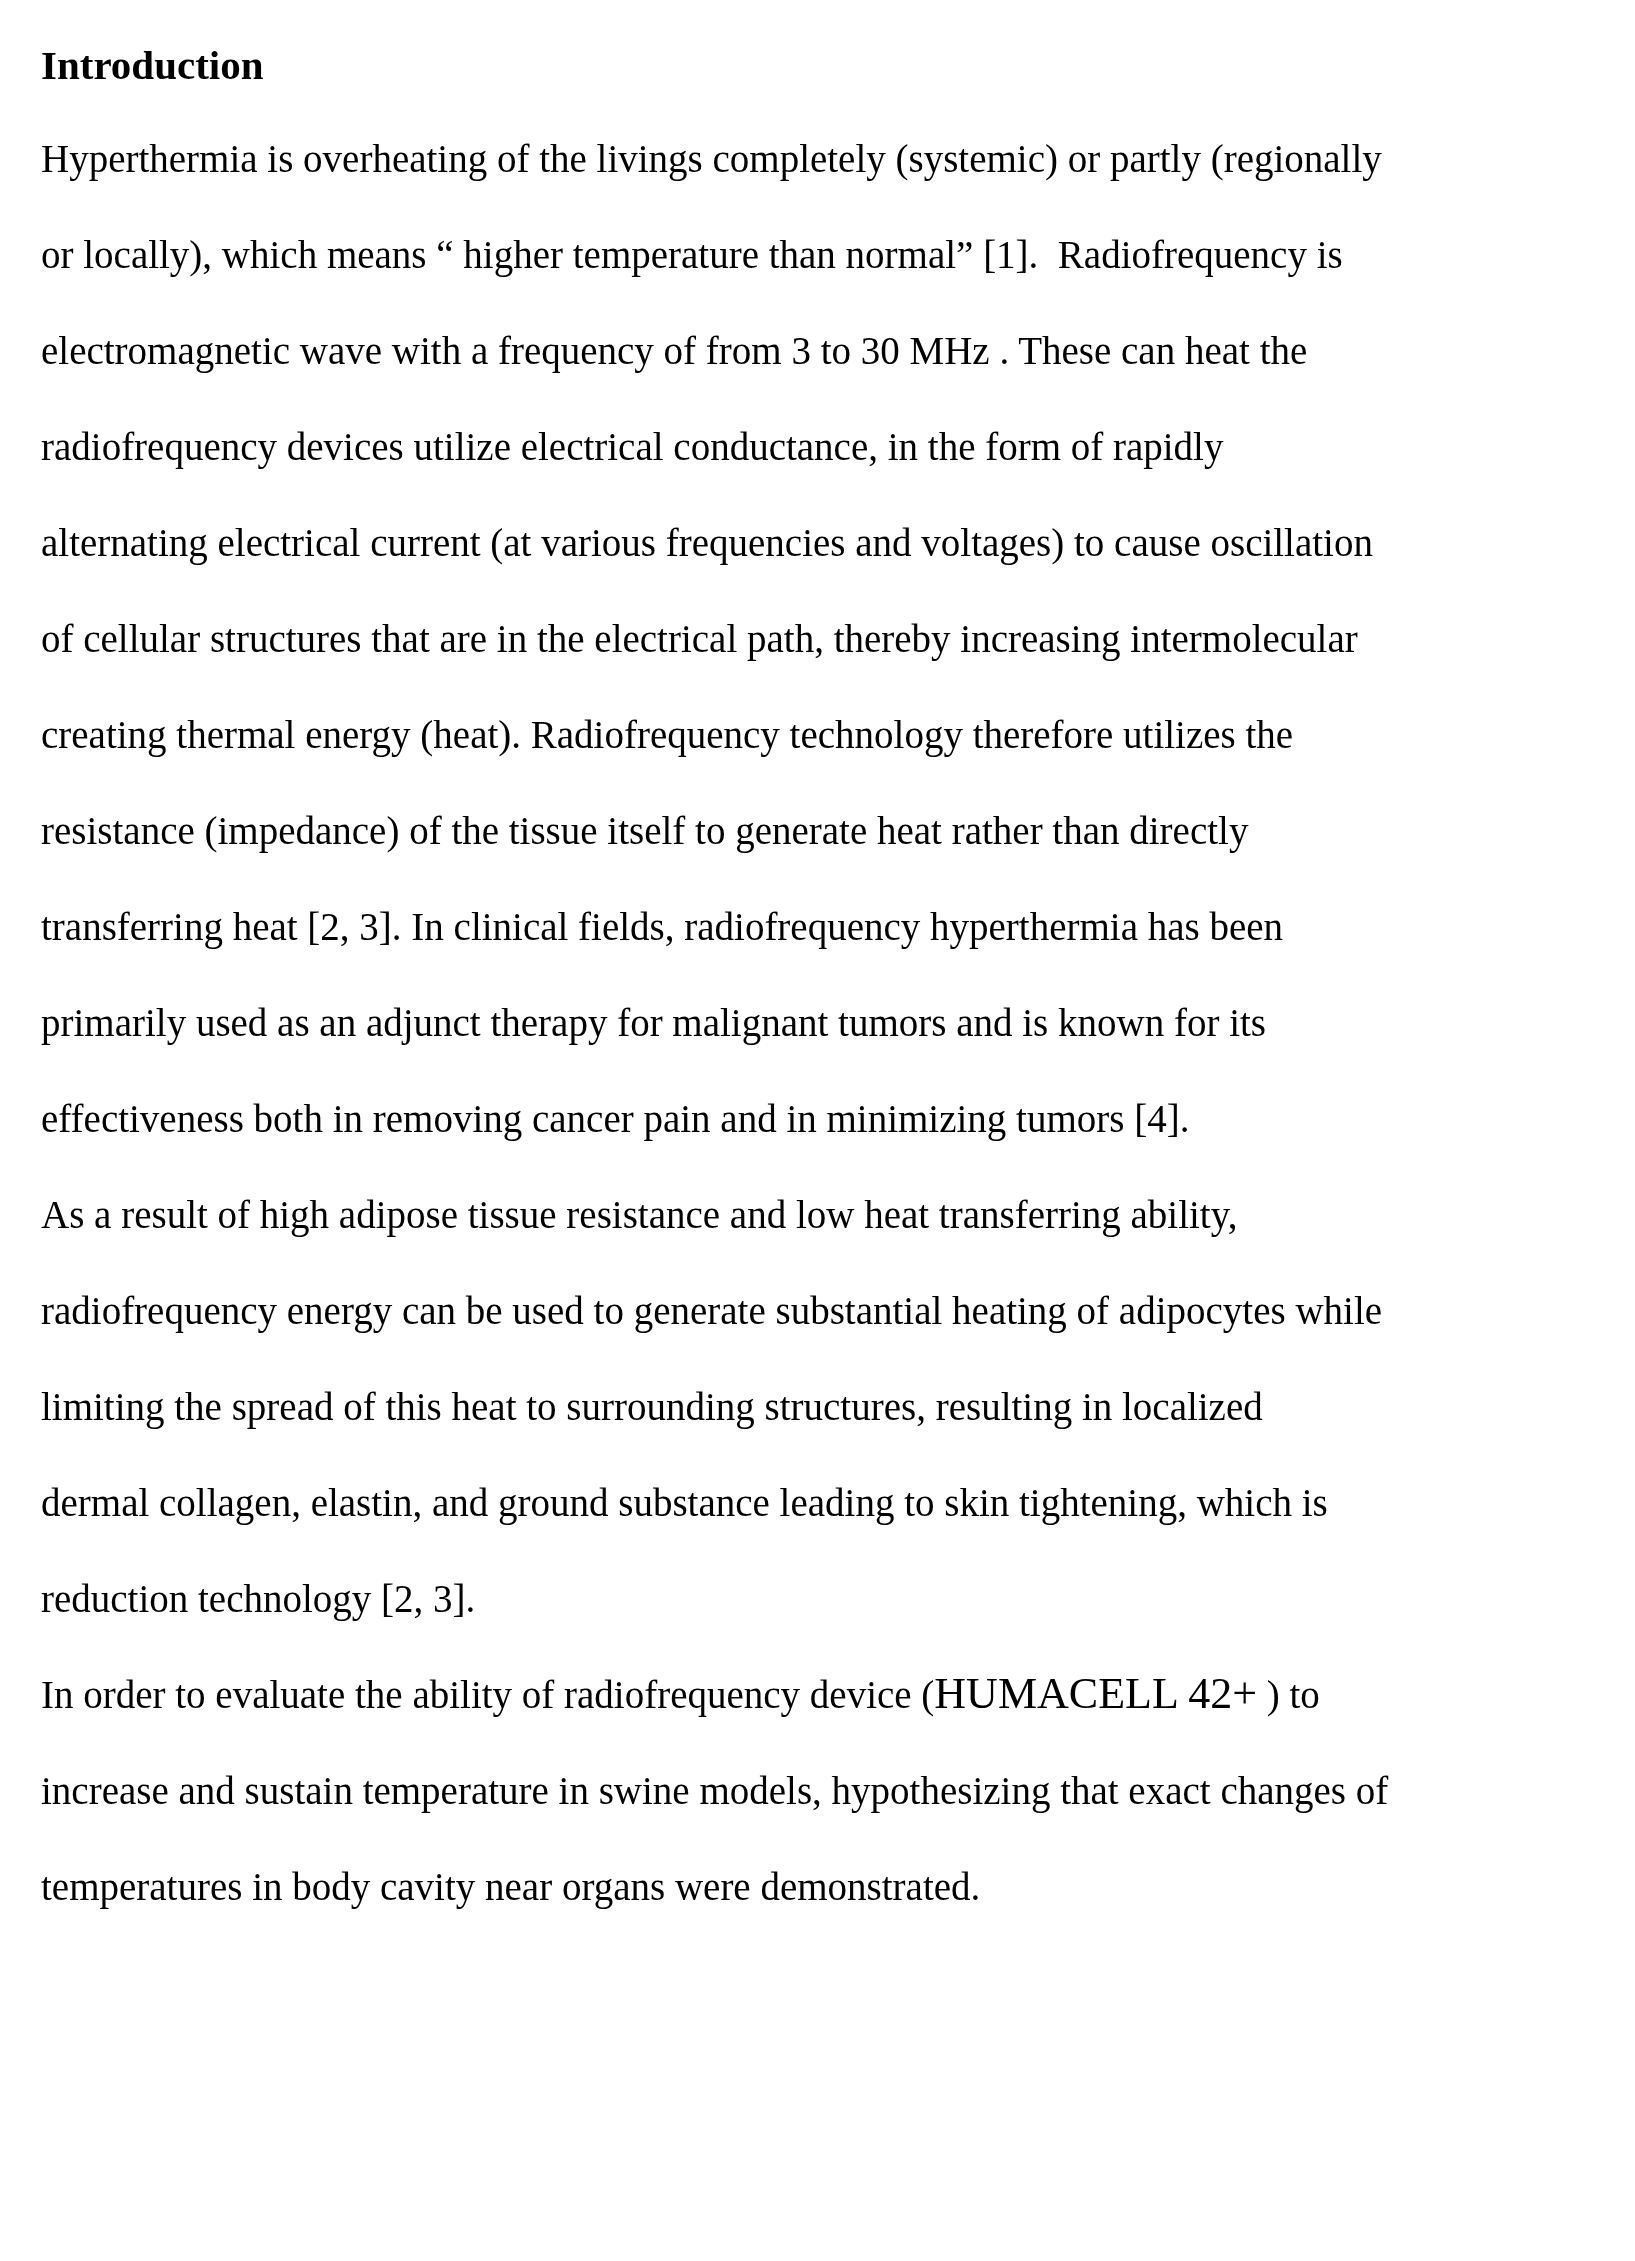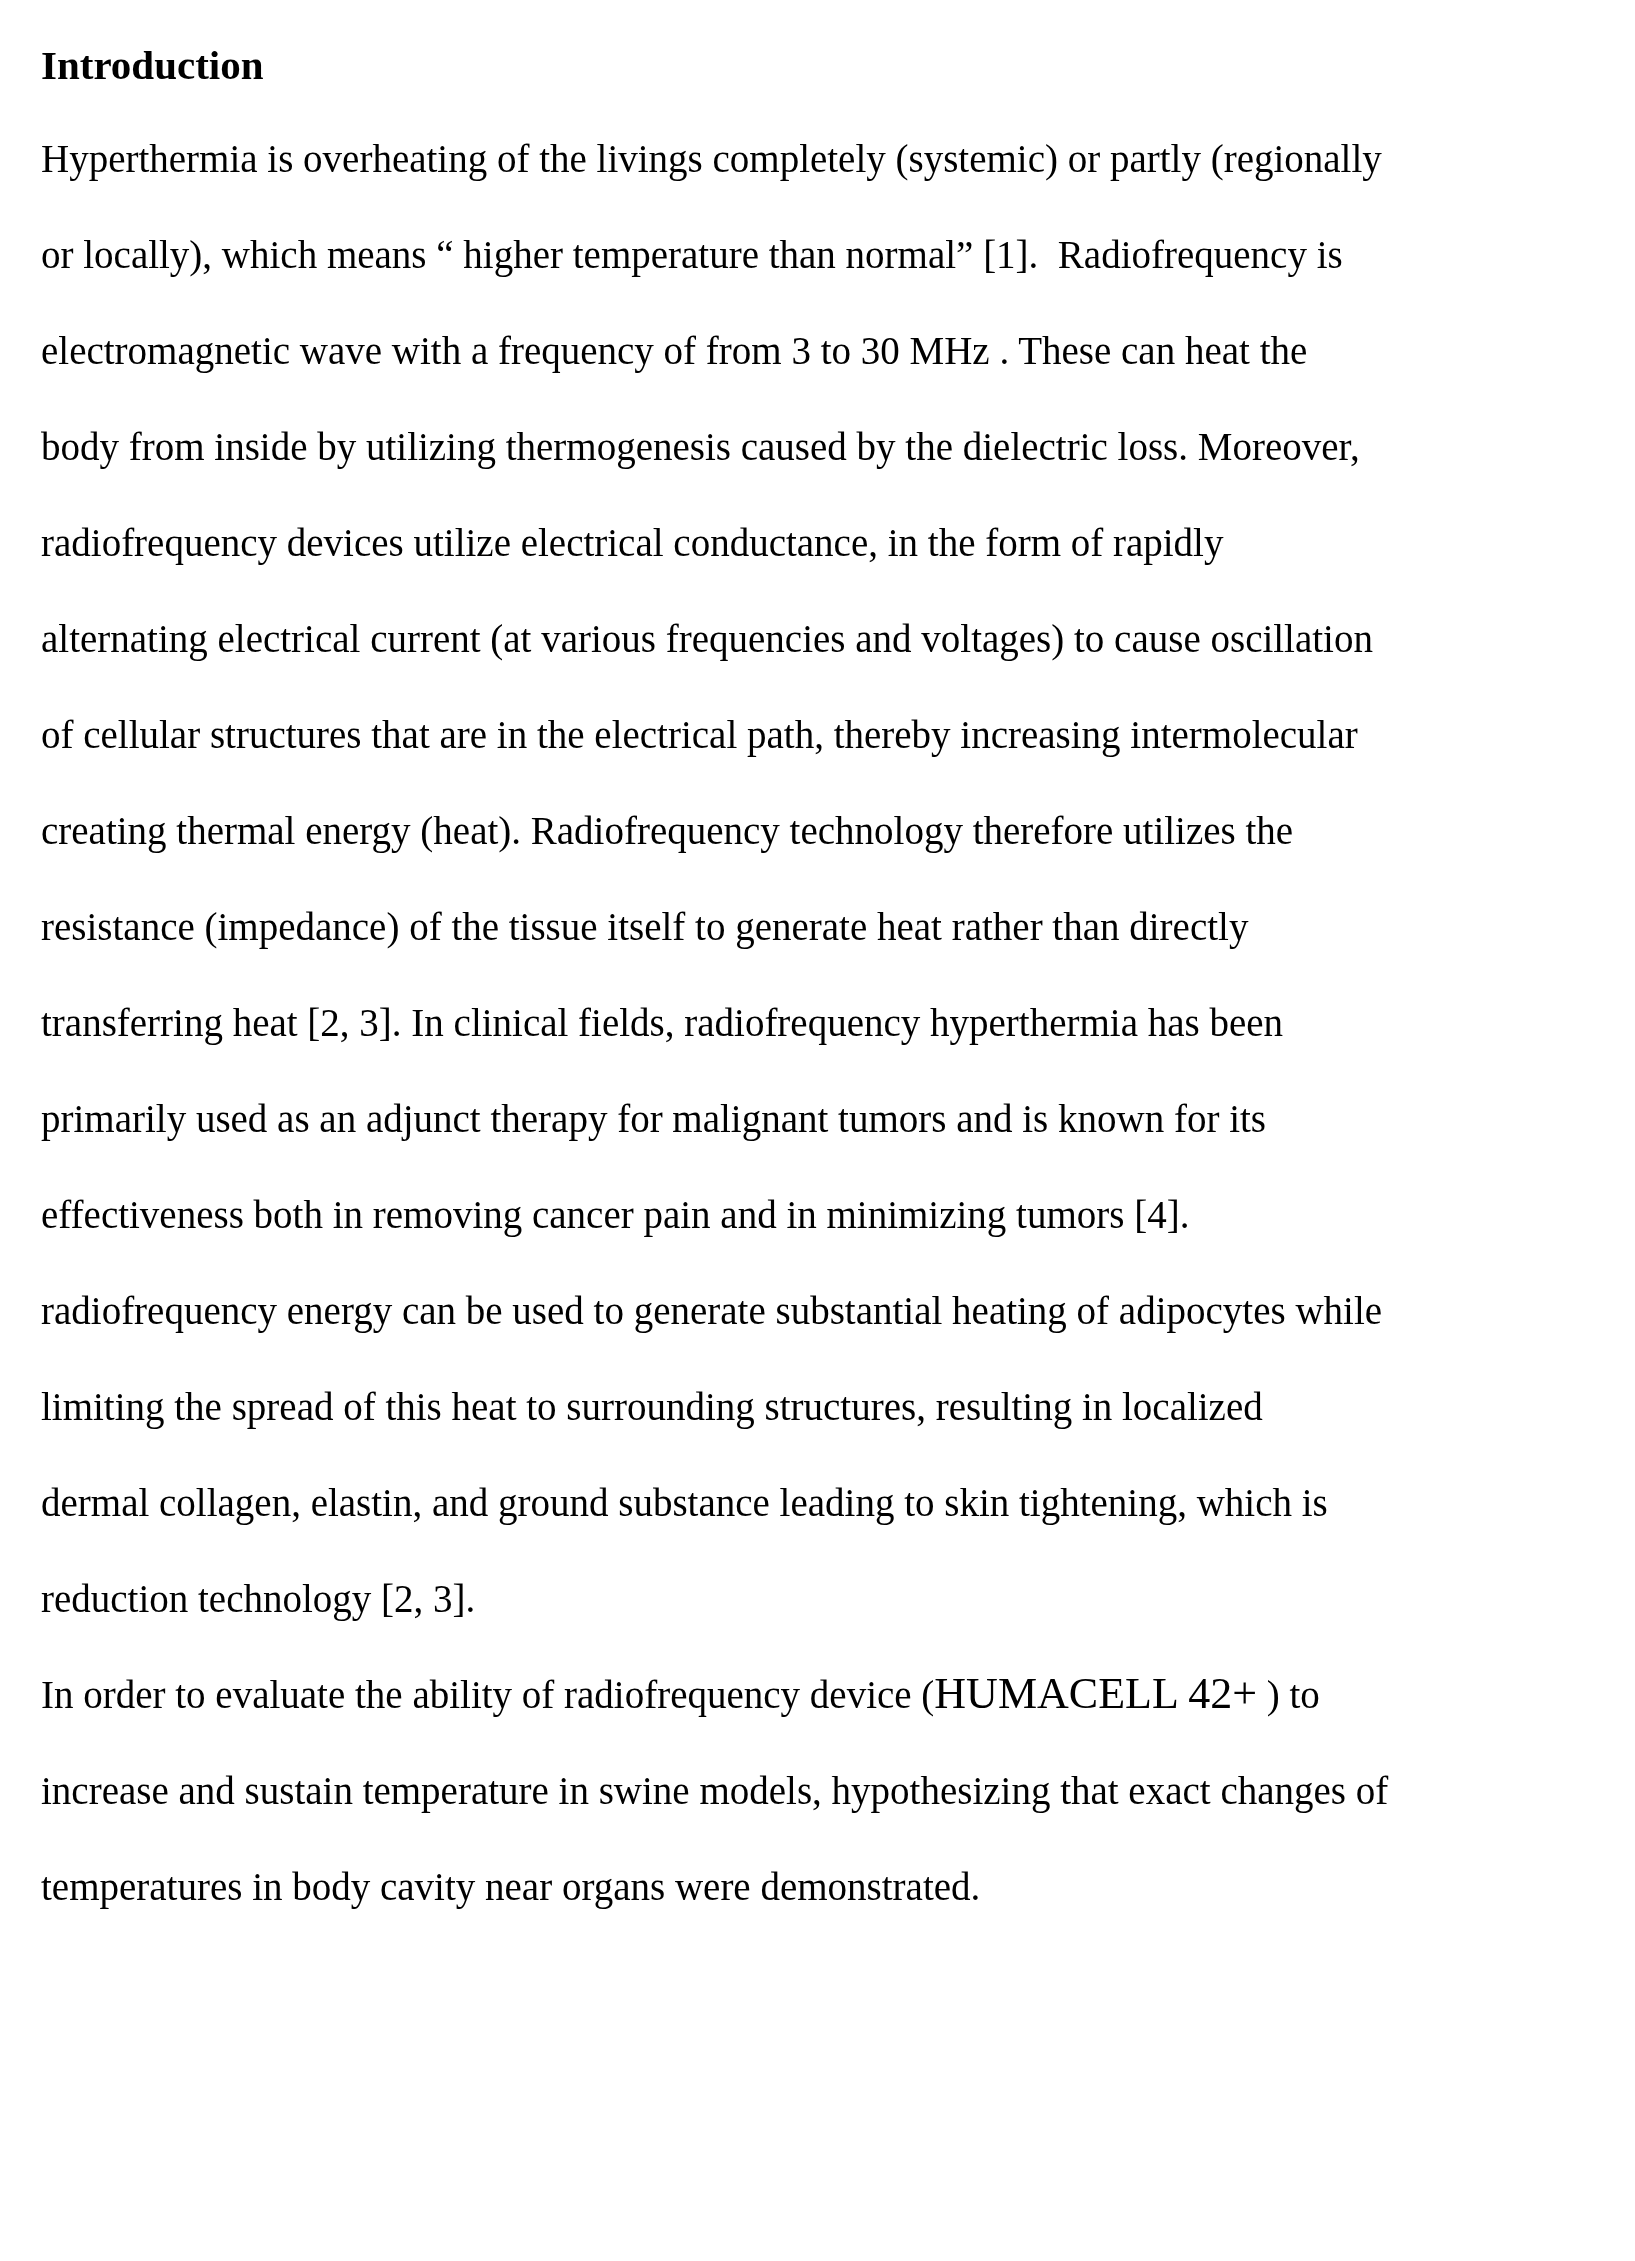--- a/index.html
+++ b/index.html
@@ -49,30 +49,30 @@
 
 <div class="page">
 
   <div class="heading">Introduction</div>
 
   <div class="body-text">
 
     <div class="line">Hyperthermia is overheating of the livings completely (systemic) or partly (regionally</div>
     <div class="line">or locally), which means “ higher temperature than normal” [1].  Radiofrequency is</div>
     <div class="line">electromagnetic wave with a frequency of from 3 to 30 MHz . These can heat the</div>
-    <div class="line">body from inside by utilizing thermogenesis caused by the dielectric loss. Moreover,</div>
     <div class="line">radiofrequency devices utilize electrical conductance, in the form of rapidly</div>
     <div class="line">alternating electrical current (at various frequencies and voltages) to cause oscillation</div>
     <div class="line">of cellular structures that are in the electrical path, thereby increasing intermolecular</div>
     <div class="line">creating thermal energy (heat). Radiofrequency technology therefore utilizes the</div>
     <div class="line">resistance (impedance) of the tissue itself to generate heat rather than directly</div>
     <div class="line">transferring heat [2, 3]. In clinical fields, radiofrequency hyperthermia has been</div>
     <div class="line">primarily used as an adjunct therapy for malignant tumors and is known for its</div>
     <div class="line">effectiveness both in removing cancer pain and in minimizing tumors [4].</div>
 
+    <div class="line">As a result of high adipose tissue resistance and low heat transferring ability,</div>
     <div class="line">radiofrequency energy can be used to generate substantial heating of adipocytes while</div>
     <div class="line">limiting the spread of this heat to surrounding structures, resulting in localized</div>
     <div class="line">dermal collagen, elastin, and ground substance leading to skin tightening, which is</div>
     <div class="line">reduction technology [2, 3].</div>
 
     <div class="line"><span>In order to evaluate the ability of radiofrequency device (</span><span class="brand">HUMACELL 42+</span><span> ) to</span></div>
     <div class="line">increase and sustain temperature in swine models, hypothesizing that exact changes of</div>
     <div class="line">temperatures in body cavity near organs were demonstrated.</div>
 
   </div>

